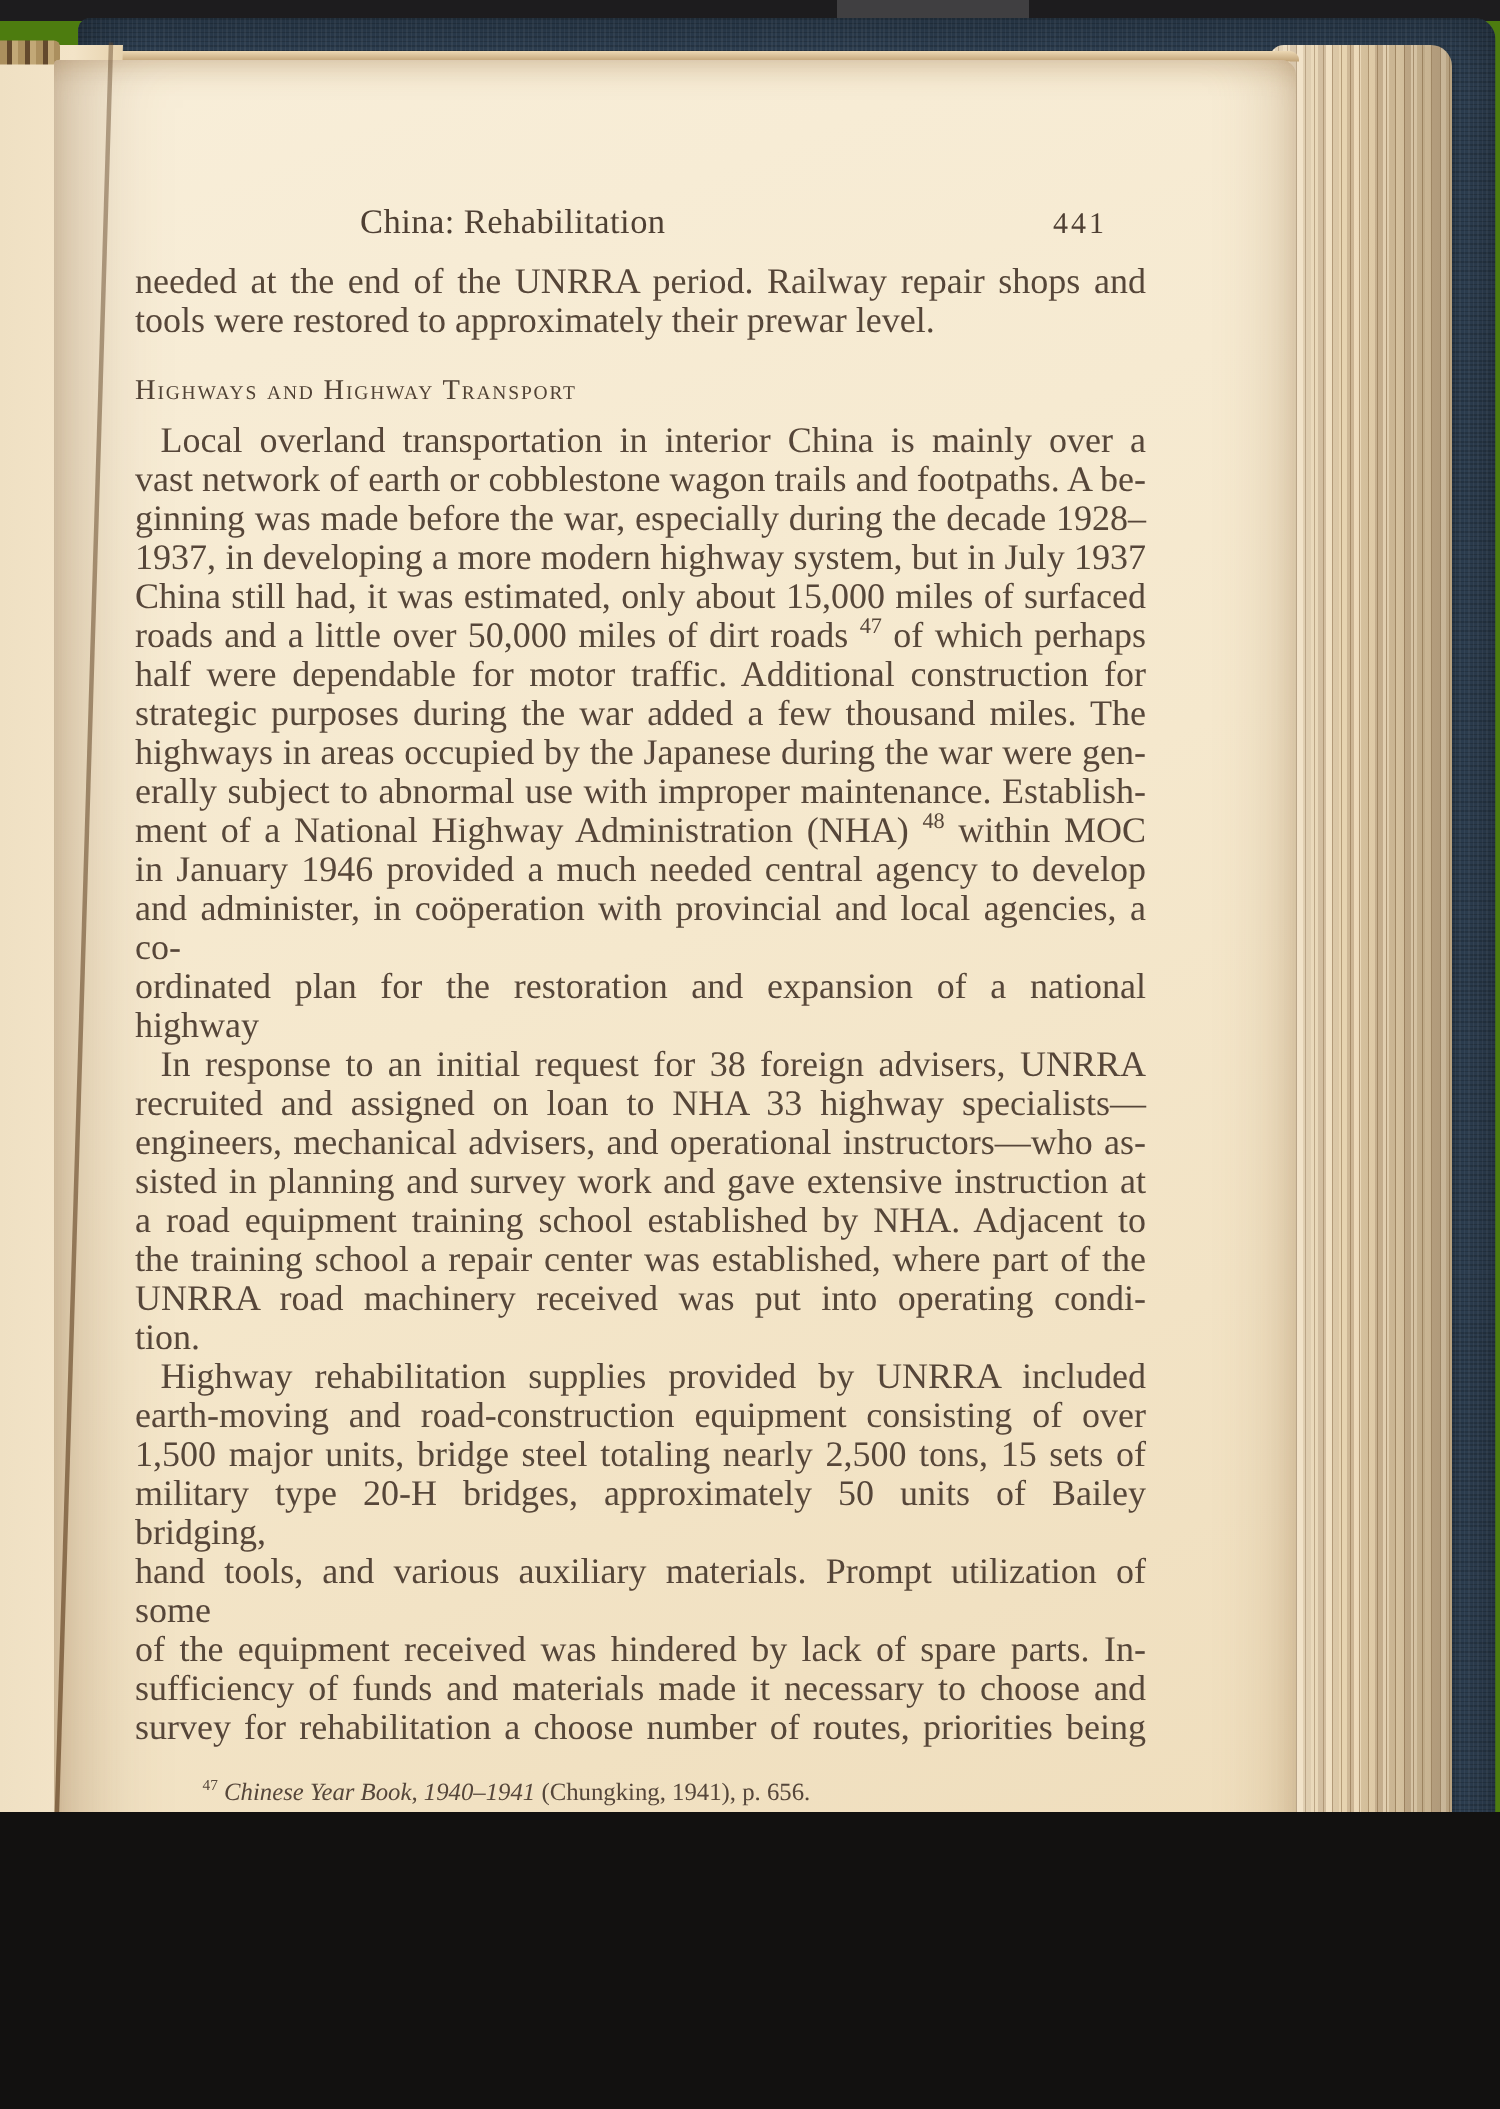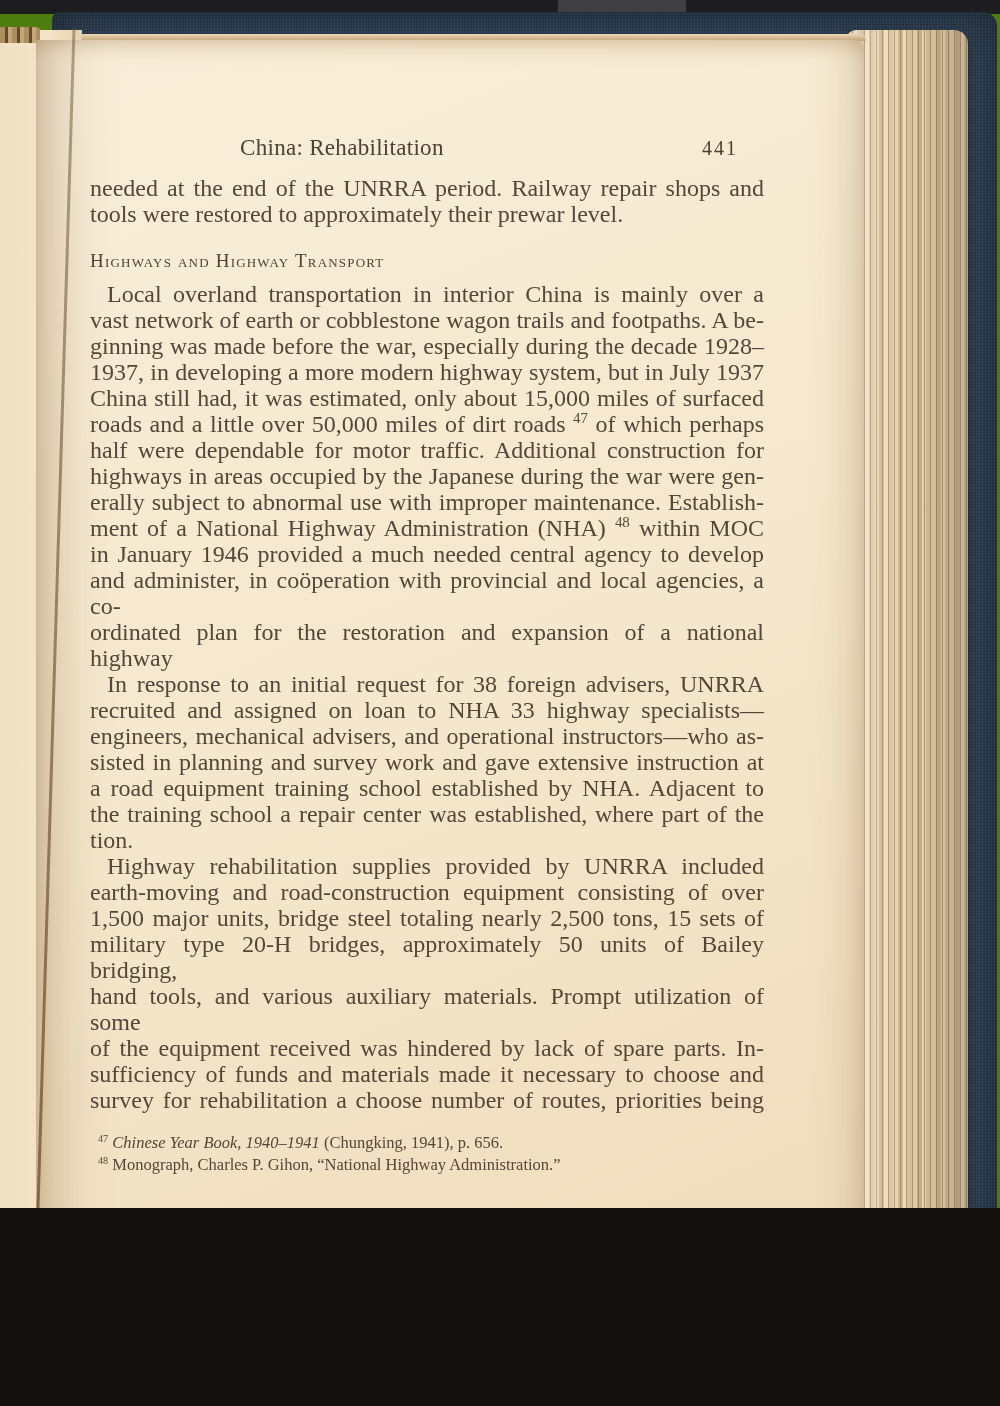--- a/index.html
+++ b/index.html
@@ -91,21 +91,21 @@
   .para.p-first { margin-top:8px; }
 
   .section-heading {
     margin:23px 0 9px 0; font-size:19px; font-weight:normal;
     font-variant:small-caps; letter-spacing:1.2px; color:#5142359;
     color:#514235;
   }
   .s-sup { vertical-align:super; font-size:0.62em; line-height:0; }
   .s-italic { font-style:italic; }
 
-  .footnotes { margin-top:19px; font-size:16.5px; line-height:22px; color:#55463a; }
+  .footnotes { margin-top:19px; font-size:16.5px; line-height:22px; color:#55463a;margin-left:37px; }
   .footnote { text-indent:8px; }
 </style>
 </head>
 <body>
 
 <div class="scene">
   <div class="scanner-strip"></div>
   <div class="scanner-gray"></div>
 
   <div class="book-cover"></div>
@@ -131,35 +131,37 @@
         <h3 class="section-heading">Highways and Highway Transport</h3>
 
         <div class="para indent">
             <div class="line"><span>Local overland transportation in interior China is mainly over a</span></div>
             <div class="line"><span>vast network of earth or cobblestone wagon trails and footpaths. A be-</span></div>
             <div class="line"><span>ginning was made before the war, especially during the decade 1928–</span></div>
             <div class="line"><span>1937, in developing a more modern highway system, but in July 1937</span></div>
             <div class="line"><span>China still had, it was estimated, only about 15,000 miles of surfaced</span></div>
             <div class="line"><span>roads and a little over 50,000 miles of dirt roads </span><span class="s-sup">47</span><span> of which perhaps</span></div>
             <div class="line"><span>half were dependable for motor traffic. Additional construction for</span></div>
+            <div class="line"><span>strategic purposes during the war added a few thousand miles. The</span></div>
             <div class="line"><span>highways in areas occupied by the Japanese during the war were gen-</span></div>
             <div class="line"><span>erally subject to abnormal use with improper maintenance. Establish-</span></div>
             <div class="line"><span>ment of a National Highway Administration (NHA) </span><span class="s-sup">48</span><span> within MOC</span></div>
             <div class="line"><span>in January 1946 provided a much needed central agency to develop</span></div>
             <div class="line"><span>and administer, in coöperation with provincial and local agencies, a co-</span></div>
             <div class="line"><span>ordinated plan for the restoration and expansion of a national highway</span></div>
           </div>
 
         <div class="para indent">
             <div class="line"><span>In response to an initial request for 38 foreign advisers, UNRRA</span></div>
             <div class="line"><span>recruited and assigned on loan to NHA 33 highway specialists—</span></div>
             <div class="line"><span>engineers, mechanical advisers, and operational instructors—who as-</span></div>
             <div class="line"><span>sisted in planning and survey work and gave extensive instruction at</span></div>
             <div class="line"><span>a road equipment training school established by NHA. Adjacent to</span></div>
             <div class="line"><span>the training school a repair center was established, where part of the</span></div>
+            <div class="line"><span>UNRRA road machinery received was put into operating condi-</span></div>
             <div class="line line-last"><span>tion.</span></div>
           </div>
 
         <div class="para indent">
             <div class="line"><span>Highway rehabilitation supplies provided by UNRRA included</span></div>
             <div class="line"><span>earth-moving and road-construction equipment consisting of over</span></div>
             <div class="line"><span>1,500 major units, bridge steel totaling nearly 2,500 tons, 15 sets of</span></div>
             <div class="line"><span>military type 20-H bridges, approximately 50 units of Bailey bridging,</span></div>
             <div class="line"><span>hand tools, and various auxiliary materials. Prompt utilization of some</span></div>
             <div class="line"><span>of the equipment received was hindered by lack of spare parts. In-</span></div>

